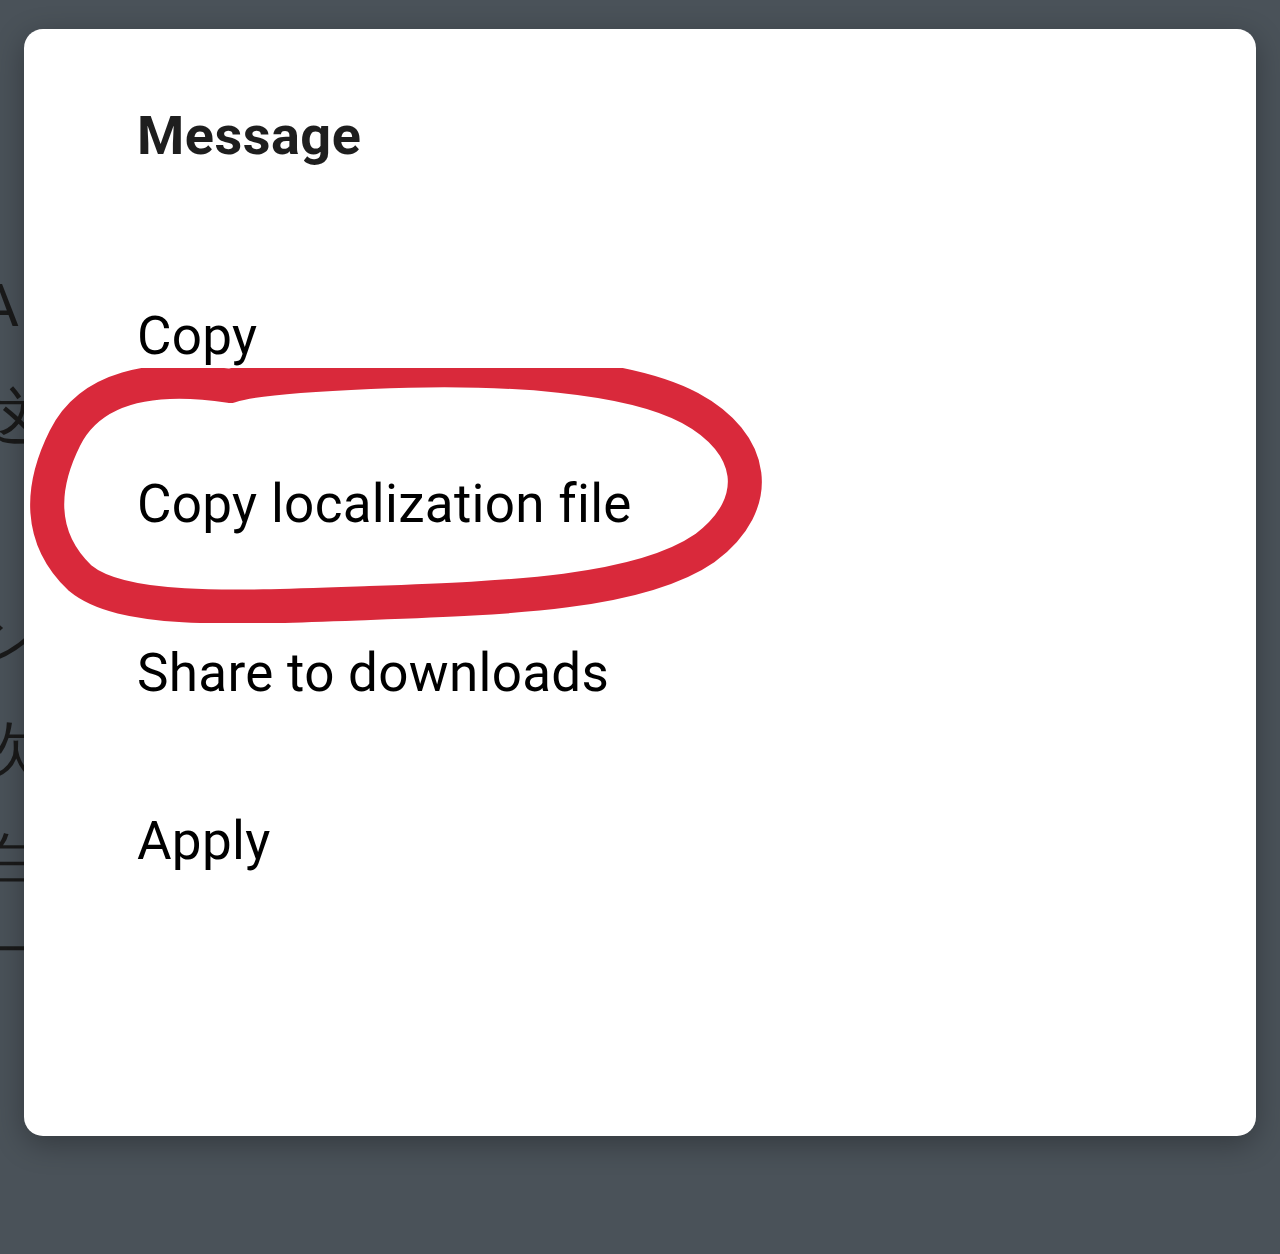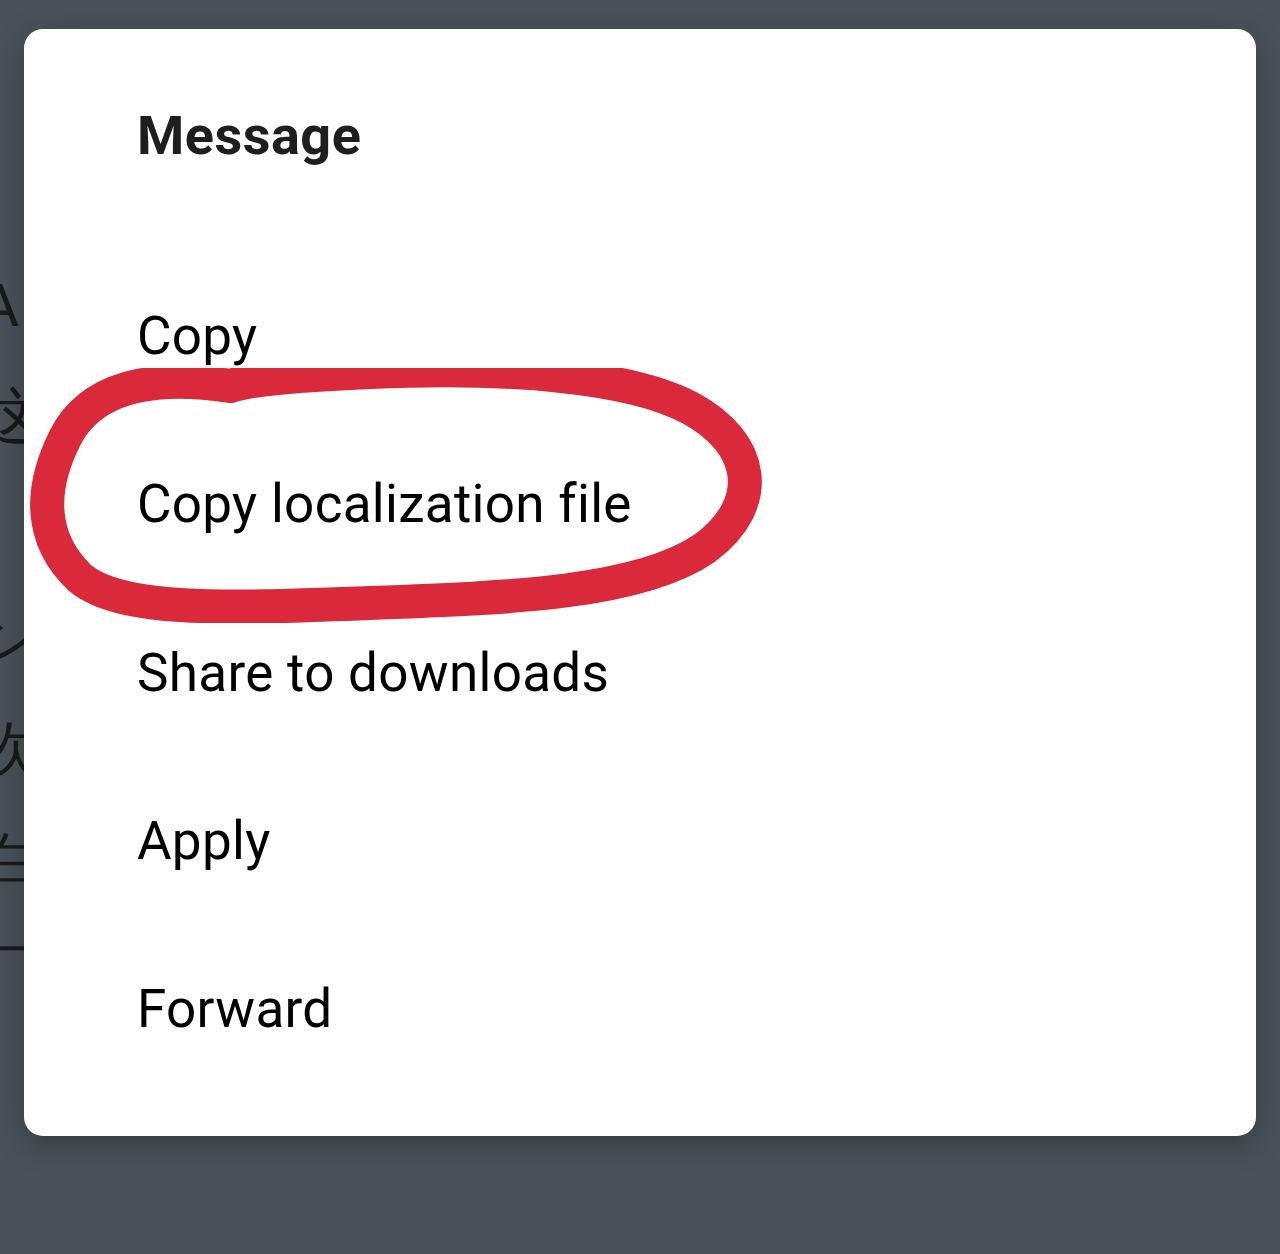--- a/index.html
+++ b/index.html
@@ -100,23 +100,20 @@
   </button>
 
   <button class="menu-item">
     <span>Share to downloads</span>
   </button>
 
   <button class="menu-item">
     <span>Apply</span>
   </button>
 
-  <button class="menu-item">
-    <span>Forward</span>
-  </button>
 </div>
 
 <svg class="annotation-overlay" viewBox="0 0 816 255">
   <path d="M 200 18
            C 120 6, 60 20, 35 70
            C 10 120, 8 170, 50 210
            C 92 245, 200 240, 340 235
            C 480 230, 610 225, 675 180
            C 735 135, 725 75, 660 40
            C 600 8, 480 -2, 340 4

